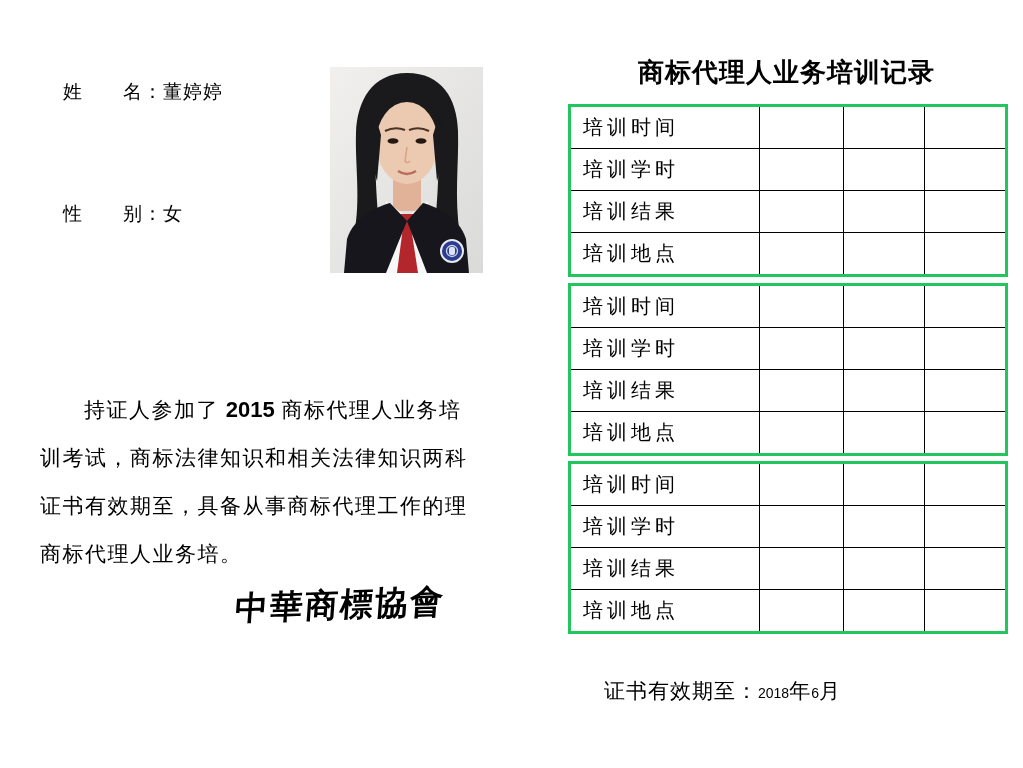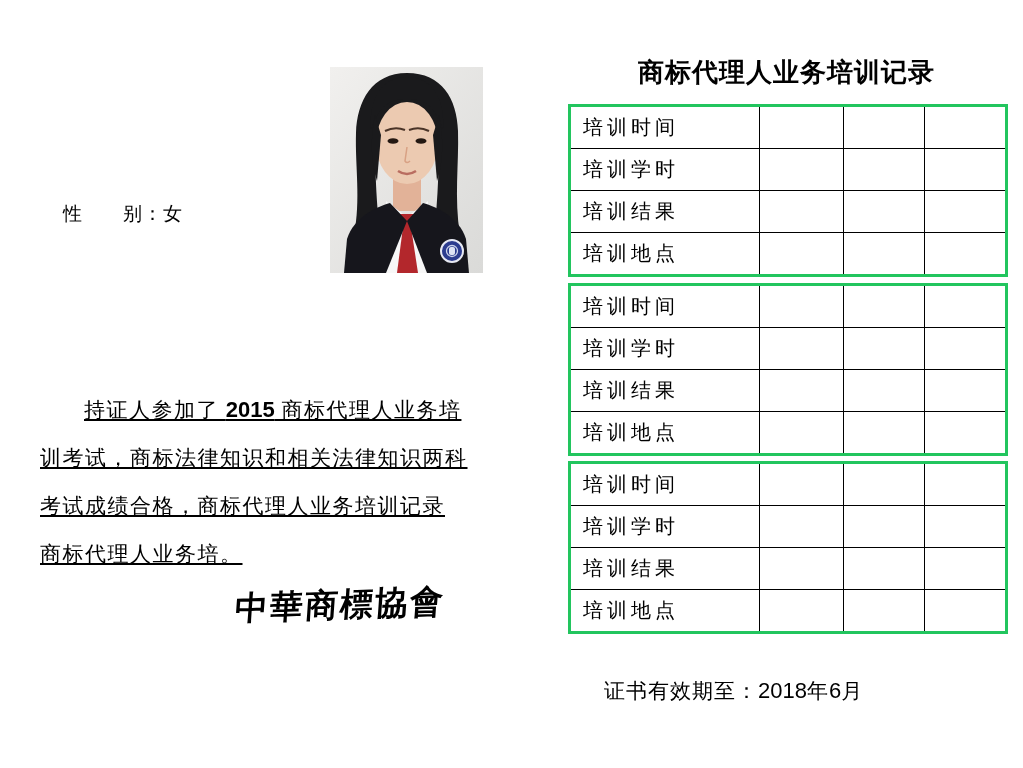--- a/index.html
+++ b/index.html
@@ -15,21 +15,21 @@
   .abs { position: absolute; }
 
   
   .kv-line { font-size: 19px; letter-spacing: 1px; white-space: pre; }
   .certno-line { font-size: 20px; letter-spacing: 1px; white-space: pre; }
   .certno-line .num {
     font-family: "Liberation Sans", "DejaVu Sans", sans-serif;
     font-size: 22px; letter-spacing: 0;
   }
 
-  .statement { width: 444px; font-size: 21px; line-height: 48px; letter-spacing: 1.5px; text-decoration: underline; }
+  .statement { width: 444px; font-size: 21px; line-height: 48px; letter-spacing: 1.5px; }
   .statement .line { white-space: pre; }
   .statement .indent { padding-left: 44px; }
   .statement .num {
     font-family: "Liberation Sans", "DejaVu Sans", sans-serif;
     font-weight: bold; letter-spacing: 0; font-size: 22px;
   }
 
   .seal-script {
     width: 300px; text-align: center;
     font-size: 33px; font-weight: 900;
@@ -62,31 +62,34 @@
   }
   table.tr-table td.lbl {
     padding-left: 12px;
     font-size: 20px;
     letter-spacing: 4px;
     white-space: nowrap;
   }
   .valid-line { font-size: 21px; letter-spacing: 1px; white-space: pre; }
   .valid-line .num {
     font-family: "Liberation Sans", "DejaVu Sans", sans-serif;
-    font-size: 22px; letter-spacing: 0; margin-top: 12px;
+    font-size: 14px; letter-spacing: 0; margin-top: 12px;
   }
 
   .photo-frame { width: 153px; height: 206px; }
   .photo-frame svg { display: block; width: 100%; height: 100%; }
 </style>
 </head>
 <body>
 
 <div id="page">
 
+  <div class="abs kv-line" style="left:40px; top:57px;">
+    <span>姓　　名：</span><span>董婷婷</span>
+  </div>
 
   <div class="abs kv-line" style="left:40px; top:179px;">
     <span>性　　别：</span><span>女</span>
   </div>
 
   <div class="abs photo-frame" style="left:330px; top:67px;">
     <svg viewBox="0 0 153 206" xmlns="http://www.w3.org/2000/svg">
       <defs>
         <linearGradient id="pbg" x1="0" y1="0" x2="1" y2="1">
           <stop offset="0" stop-color="#f1f0ee"></stop>
@@ -126,21 +129,21 @@
       <circle cx="122" cy="184" r="11" fill="#2c3c8f" stroke="#e6e8f2" stroke-width="2"></circle>
       <circle cx="122" cy="184" r="5.5" fill="none" stroke="#cdd4ec" stroke-width="1.3"></circle>
       <rect x="119" y="180" width="6" height="8" rx="2" fill="#dfe4f4"></rect>
     </svg>
   </div>
 
 
   <div class="abs statement" style="left:40px; top:386px;">
     <div class="line indent"><span>持证人参加了 </span><span class="num">2015</span><span> 商标代理人业务培</span></div>
     <div class="line">训考试，商标法律知识和相关法律知识两科</div>
-    <div class="line">考试成绩合格，商标代理人业务培训记录</div>
+    <div class="line">证书有效期至，具备从事商标代理工作的理</div>
     <div class="line">商标代理人业务培。</div>
   </div>
 
   <div class="abs seal-script" style="left:190px; top:583px;">中華商標協會</div>
 
   <div class="abs doc-title" style="left:568px; top:55px;">商标代理人业务培训记录</div>
 
   <table class="tr-table abs" style="left:568px; top:104px;">
     <colgroup>
         <col style="width:190px">

